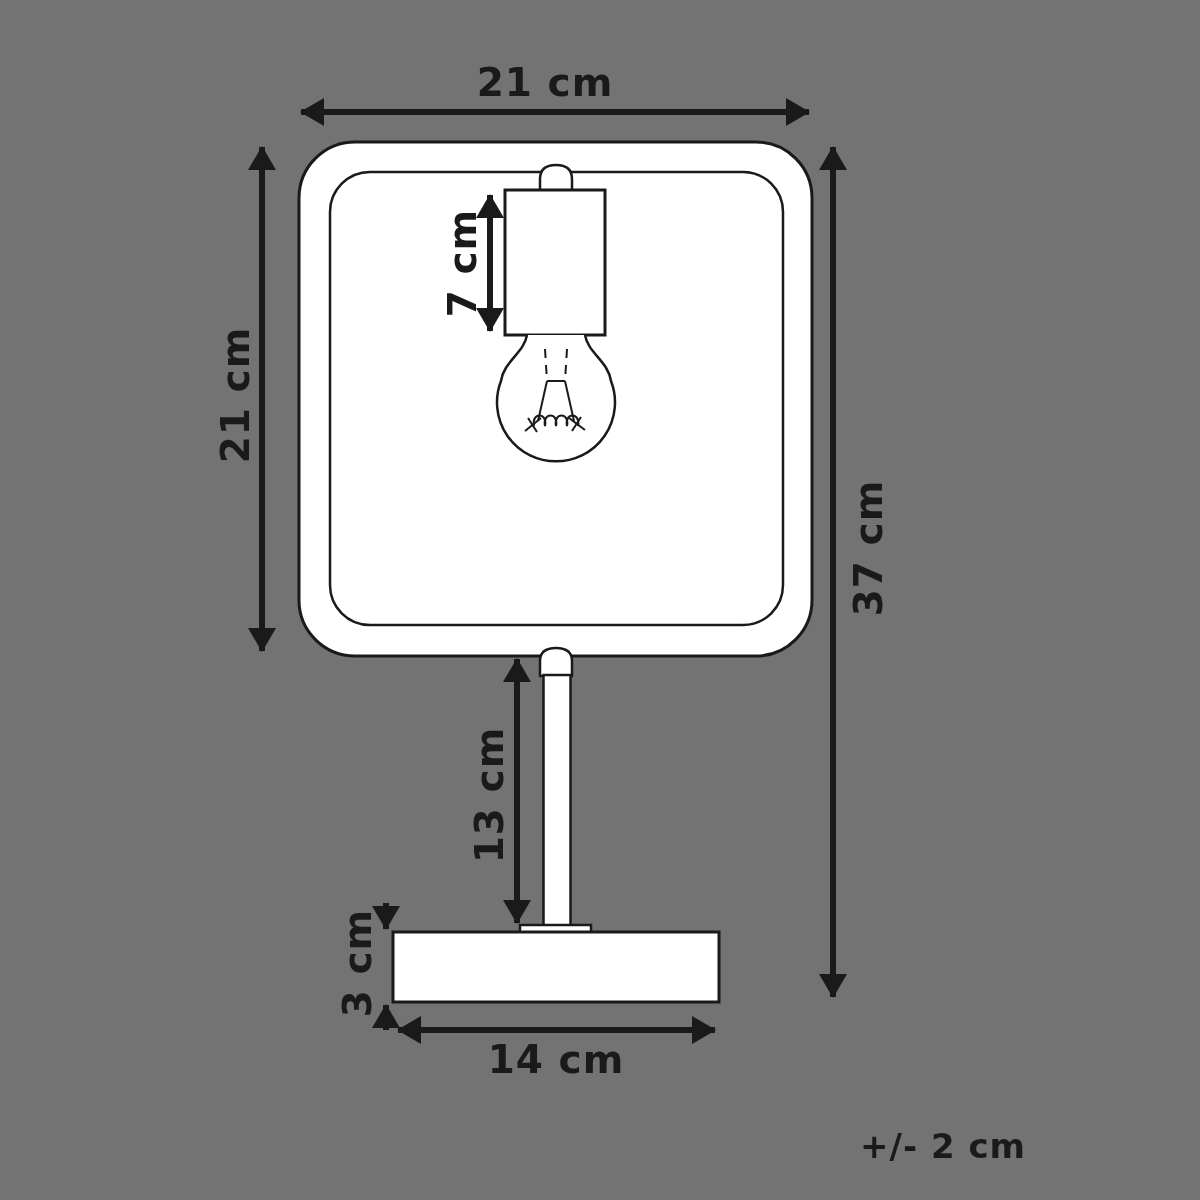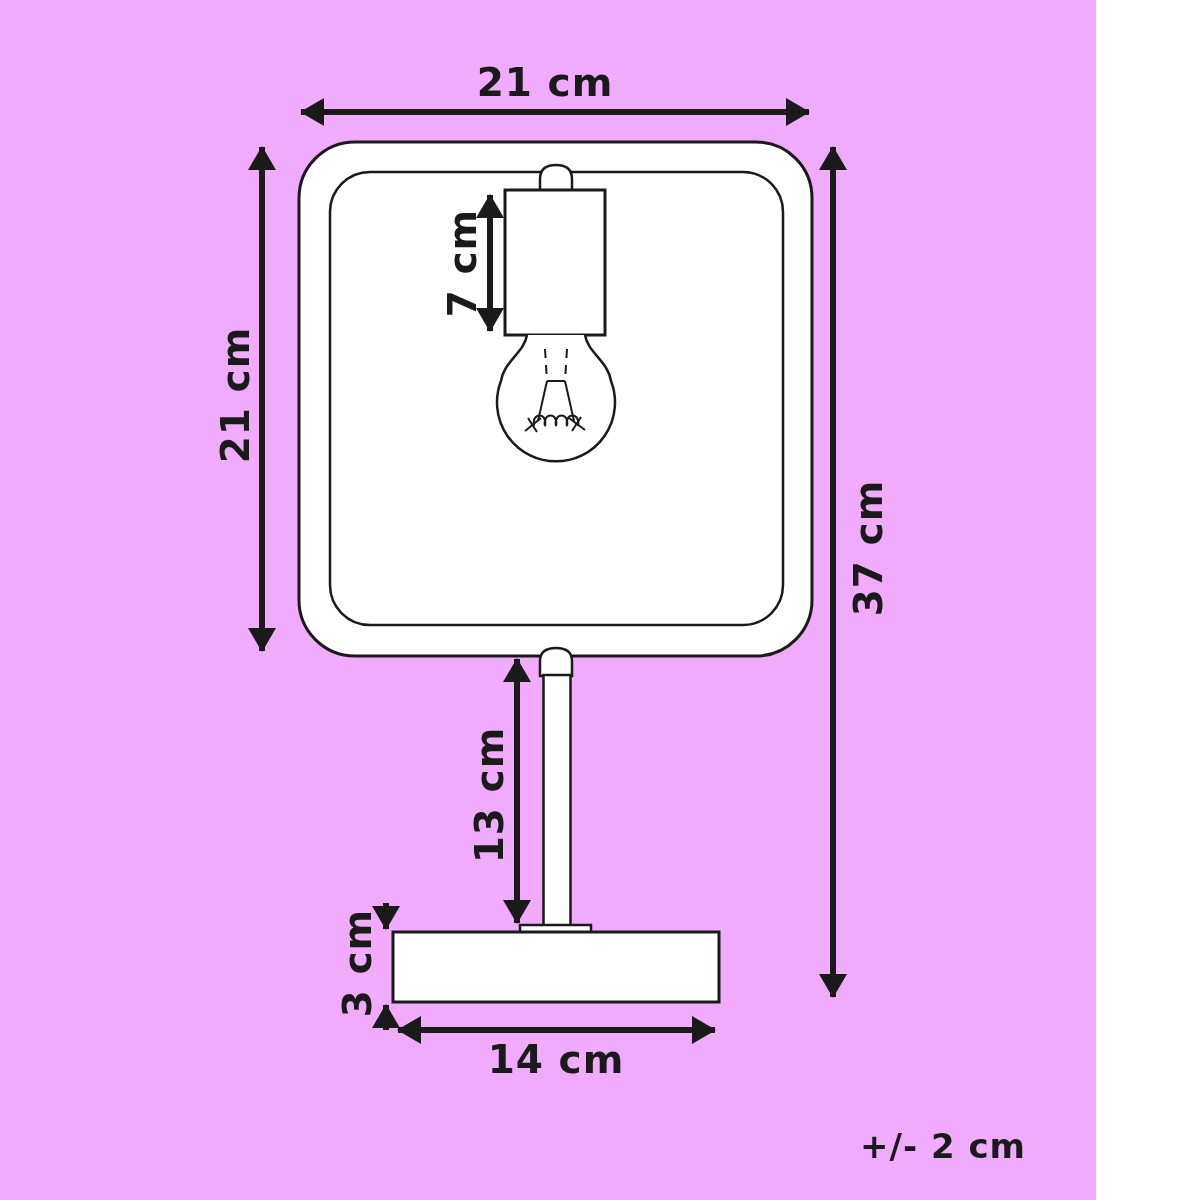--- a/index.html
+++ b/index.html
@@ -4,24 +4,24 @@
 <style>
   html, body {
     margin: 0;
     padding: 0;
     background: #ffffff;
     width: 1200px;
     height: 1200px;
     overflow: hidden;
   }
   #stage {
-    width: 1096px;
+    width: 1200px;
     height: 1200px;
     position: relative;
-    background: #f0abfc;
+    background: #737373;
   }
   svg { display: block; }
   .dim-label {
     font-family: "DejaVu Sans", "Liberation Sans", sans-serif;
     font-weight: 700;
     font-size: 39px;
     fill: #1a1a1a;
     letter-spacing: 1px;
   }
   .tol-label {

